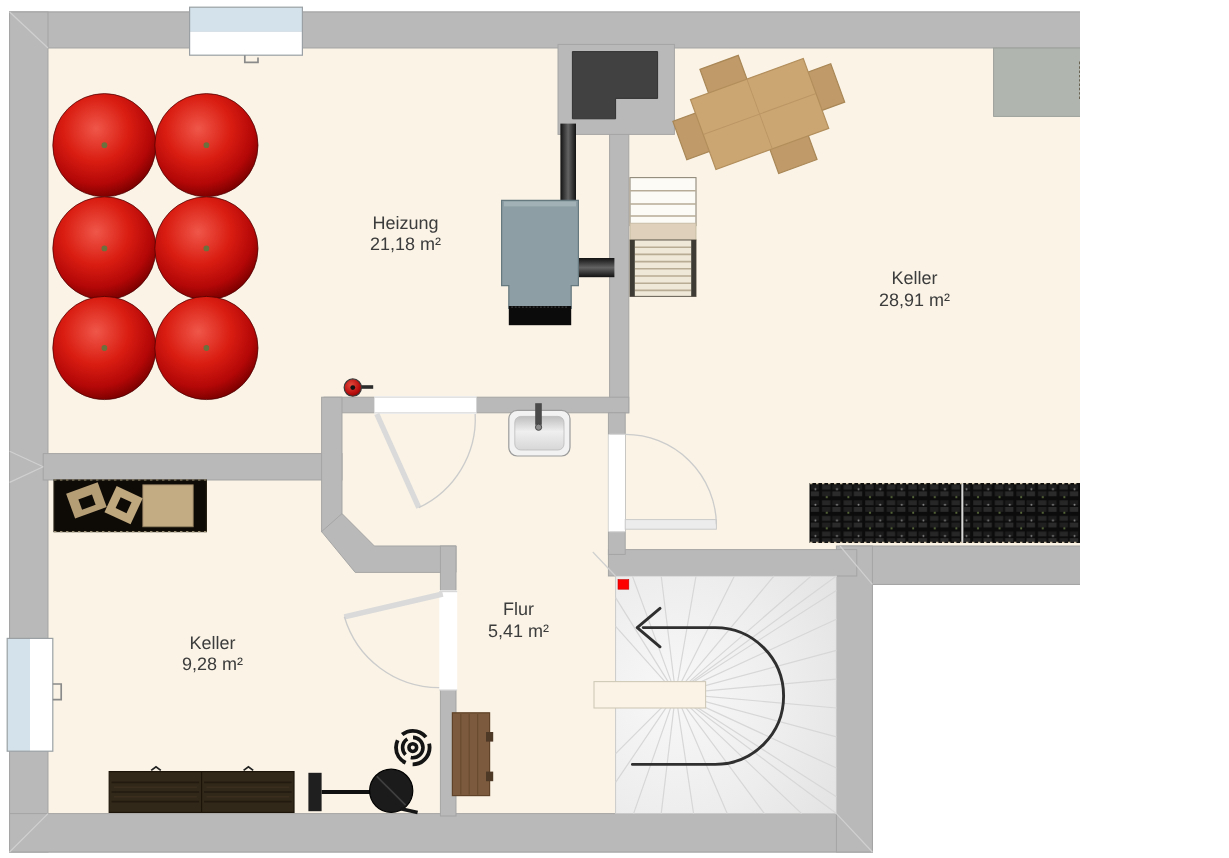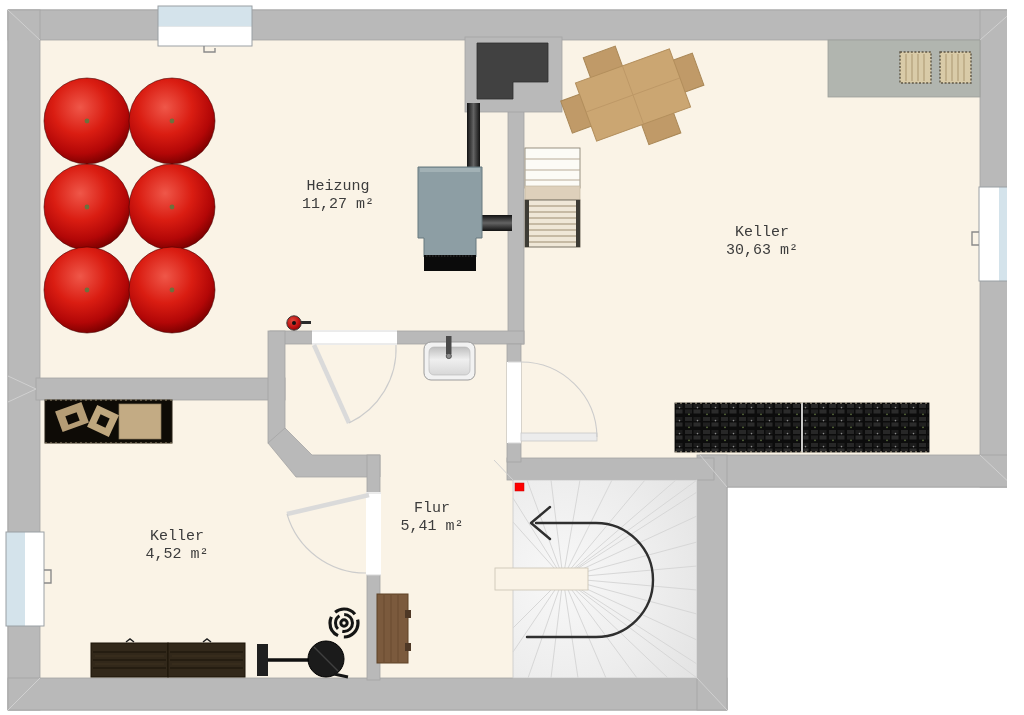--- a/index.html
+++ b/index.html
@@ -1,17 +1,17 @@
 <!DOCTYPE html>
 <html><head>
 <meta charset="utf-8">
 <style>
   html,body{margin:0;padding:0;background:#ffffff;}
-  .stage{position:relative;width:1007px;height:715px;background:#ffffff;overflow:hidden;
-         font-family:Liberation Mono, monospace;}
+  .stage{position:relative;width:900px;height:715px;background:#ffffff;overflow:hidden;
+         font-family:Liberation Sans, sans-serif;}
   .plan-svg{position:absolute;left:0;top:0;}
   .room-label{position:absolute;transform:translate(-50%,-50%);text-align:center;
               font-size:15px;line-height:1.22;color:#3c3c3c;white-space:nowrap;pointer-events:none;}
 </style>
 </head>
 <body>
 
 <div class="stage">
 
 <svg class="plan-svg" width="1024" height="715" viewBox="0 0 1024 715">
@@ -286,27 +286,27 @@
 
   <g>
     <line x1="300" y1="322.5" x2="311" y2="322.5" stroke="#2c2c2c" stroke-width="3"></line>
     <circle cx="294" cy="323" r="7.2" fill="url(#extGrad)" stroke="#3a3a3a" stroke-width="1"></circle>
     <circle cx="294" cy="323" r="2" fill="#111111"></circle>
   </g>
 </svg>
 
   <div class="room-label" style="left:338px;top:196px;">
     <div>Heizung</div>
-    <div>11,27 m²</div>
+    <div>21,18 m²</div>
   </div>
   <div class="room-label" style="left:762px;top:242px;">
     <div>Keller</div>
-    <div>30,63 m²</div>
+    <div>28,91 m²</div>
   </div>
   <div class="room-label" style="left:177px;top:546px;">
     <div>Keller</div>
-    <div>4,52 m²</div>
+    <div>9,28 m²</div>
   </div>
   <div class="room-label" style="left:432px;top:518px;">
     <div>Flur</div>
     <div>5,41 m²</div>
   </div>
 </div>
 
 </body></html>

